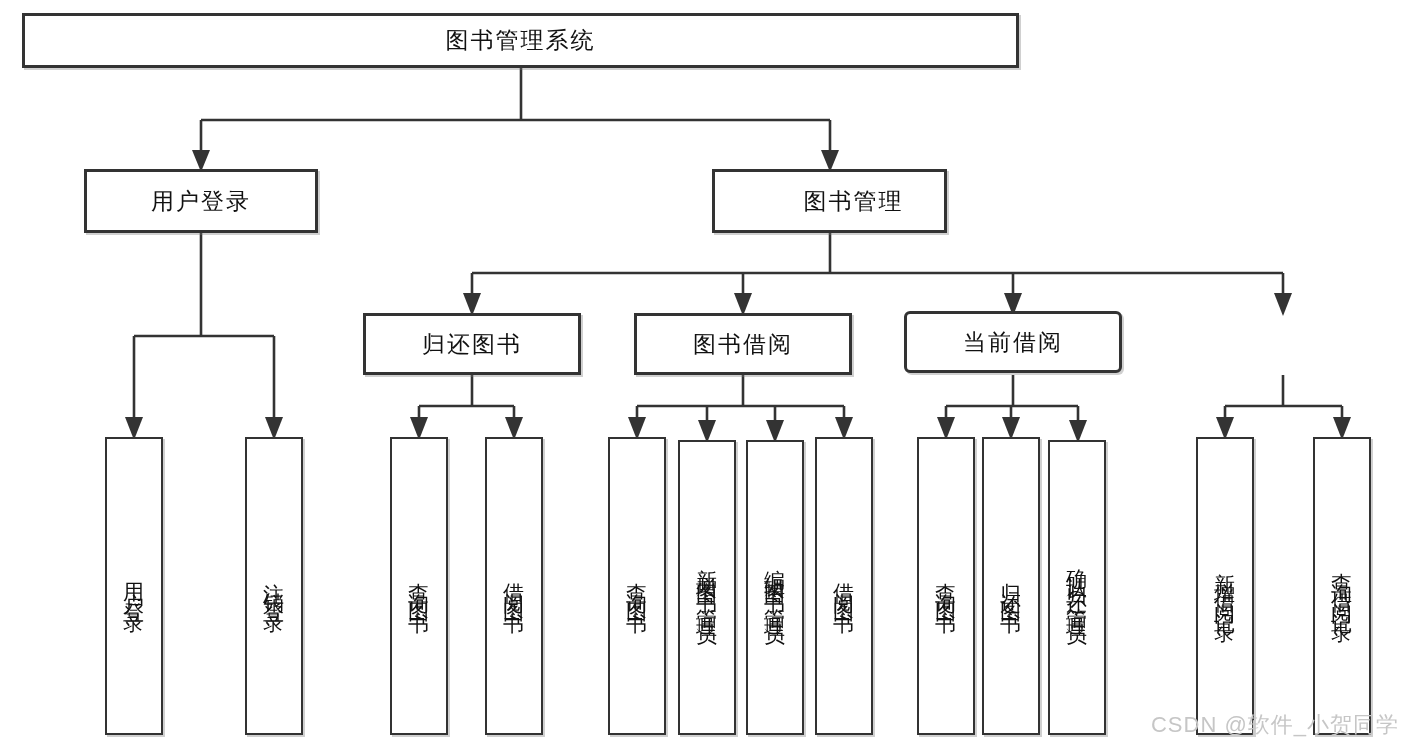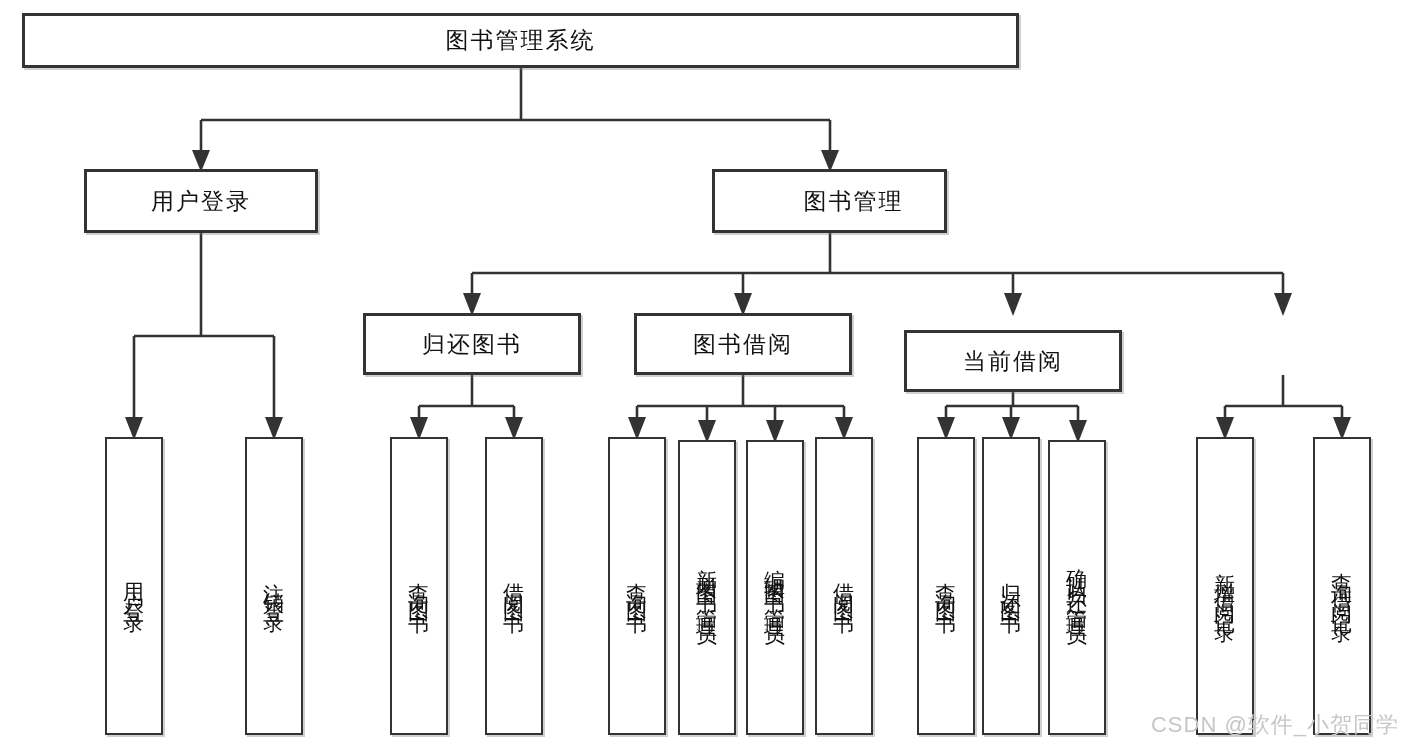--- a/index.html
+++ b/index.html
@@ -158,21 +158,21 @@
   <div class="hbox" style="left:712px; top:169px; width:235px; height:64px;padding-left:48px;">
     <span>图书管理</span>
   </div>
 
   <div class="hbox" style="left:363px; top:313px; width:218px; height:62px;">
     <span>归还图书</span>
   </div>
   <div class="hbox" style="left:634px; top:313px; width:218px; height:62px;">
     <span>图书借阅</span>
   </div>
-  <div class="hbox" style="left:904px; top:330px; width:218px; height:62px;">
+  <div class="hbox" style="left:904px; top:311px; width:218px; height:62px;border-radius:6px;">
     <span>当前借阅</span>
   </div>
 
   <div class="leaf" style="left:105px; top:437px; height:298px;">
     <span class="vtext">用户登录</span>
   </div>
   <div class="leaf" style="left:245px; top:437px; height:298px;">
     <span class="vtext">注销登录</span>
   </div>
 

